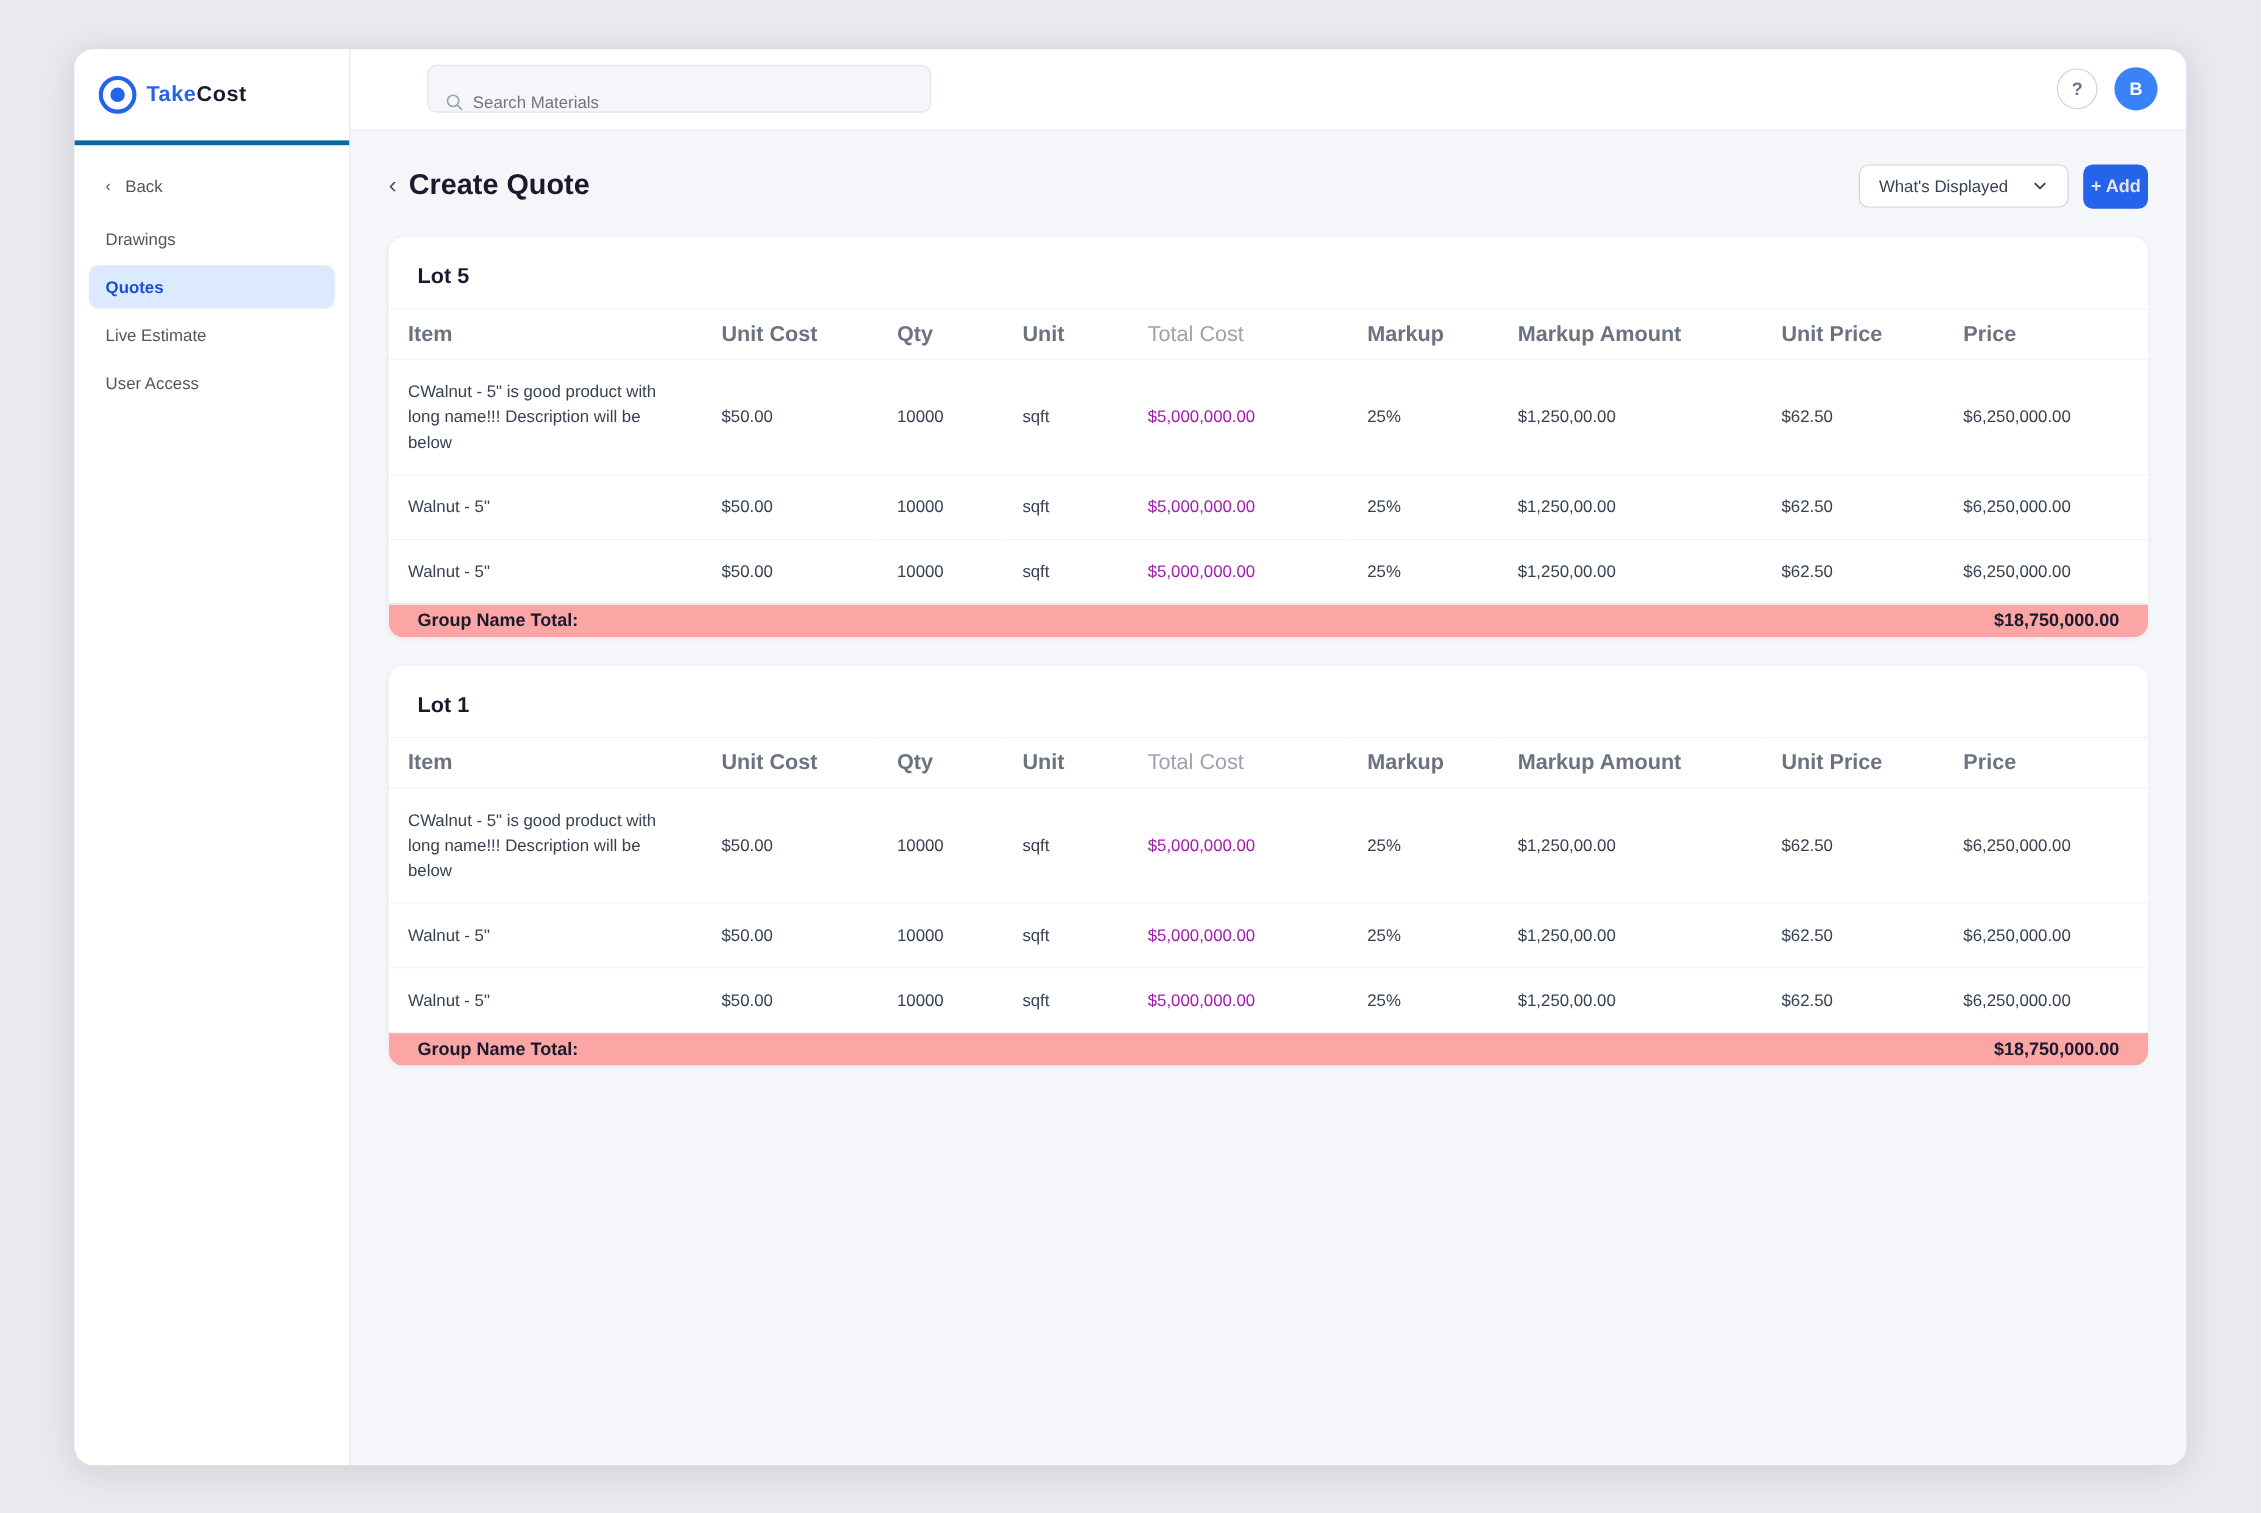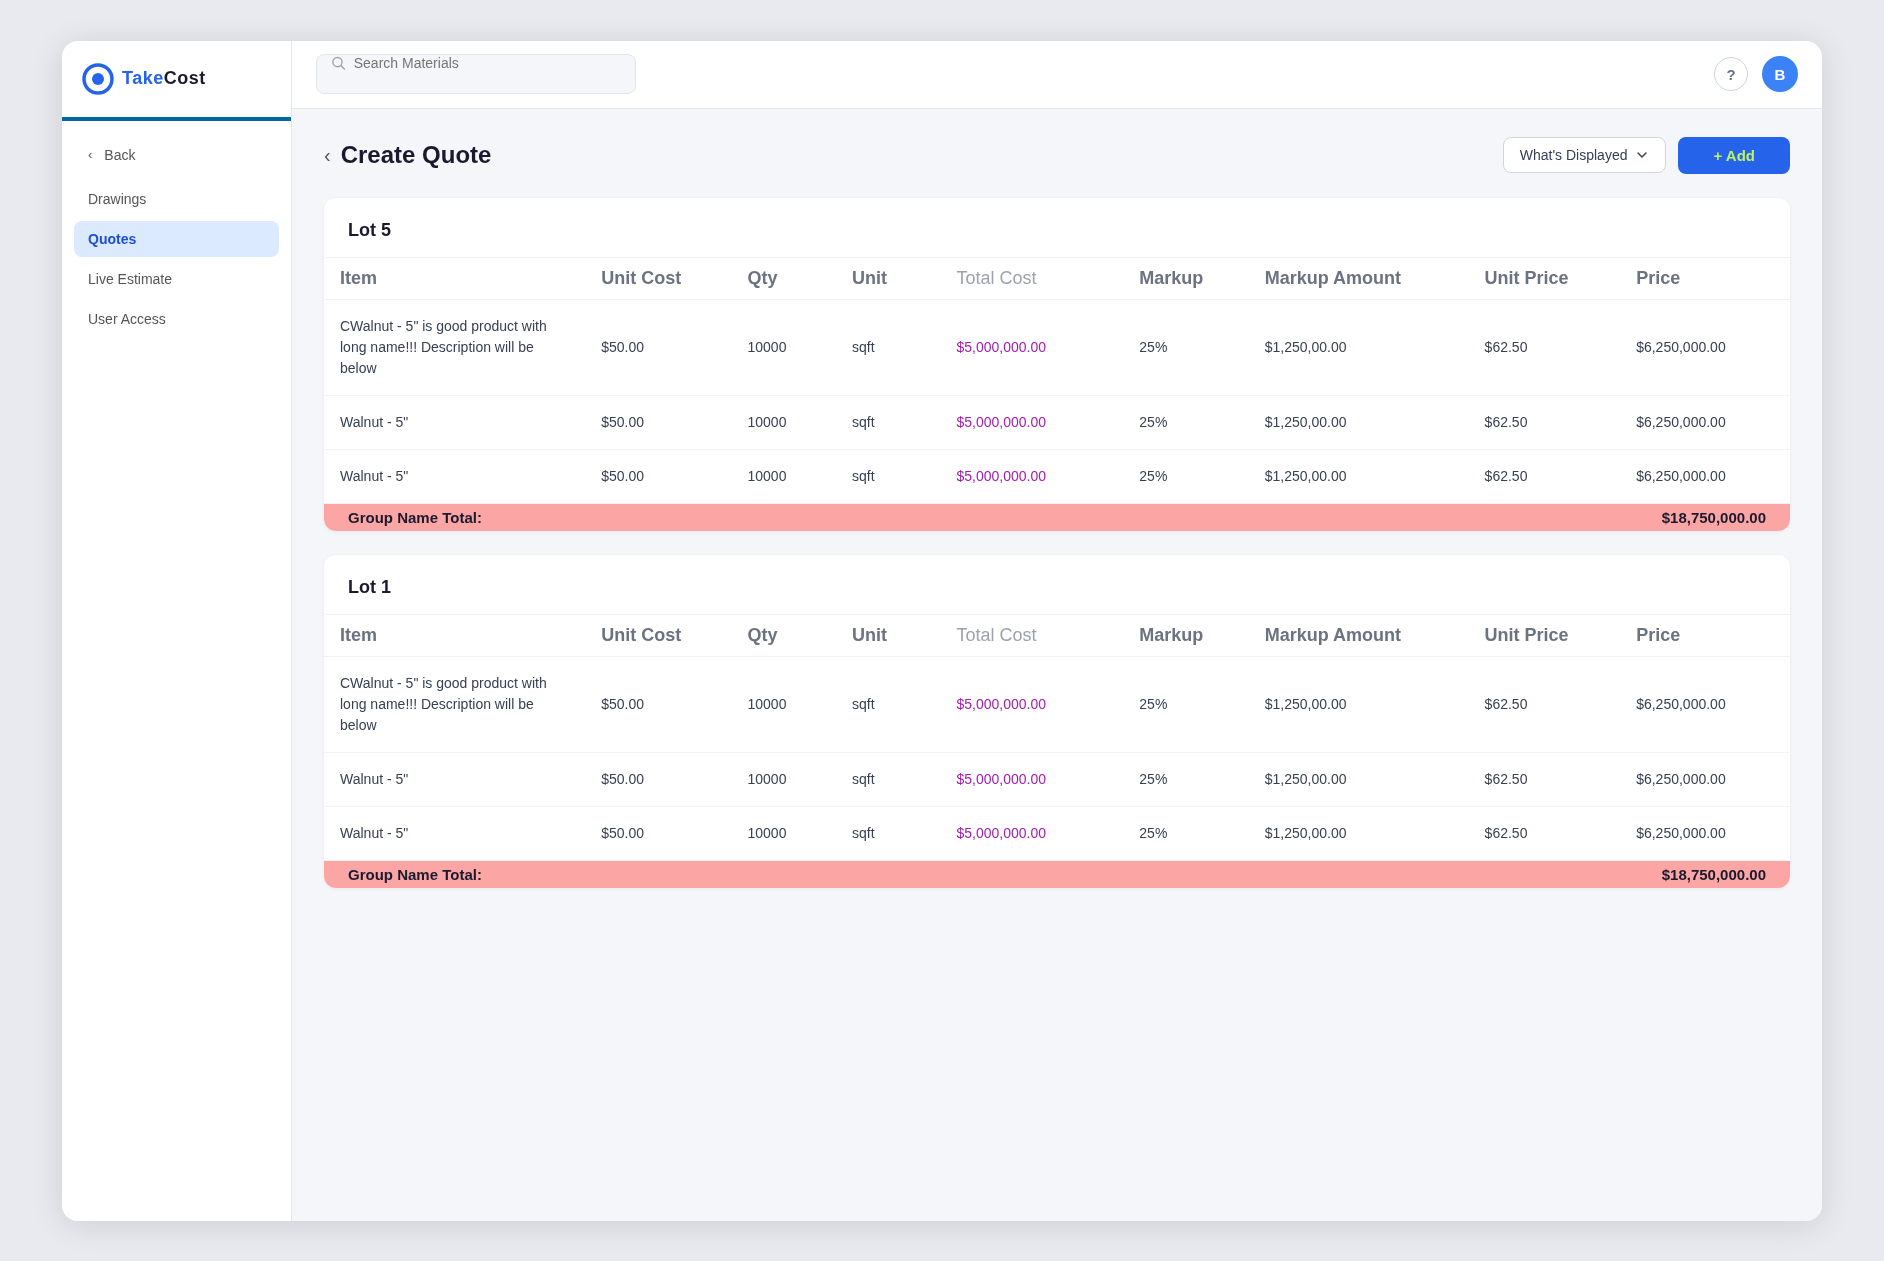--- a/index.html
+++ b/index.html
@@ -94,30 +94,31 @@
       height: 68px;
       background: #fff;
       border-bottom: 1px solid #e5e7eb;
       display: flex;
       align-items: center;
       padding: 0 24px;
       gap: 16px;
     }
     .search-box {
       display: flex;
-      align-items: flex-start;
+      align-items: flex-end;
       background: #f4f6f9;
       border: 1px solid #e2e6ea;
       border-radius: 8px;
       padding: 0 14px;
       height: 40px;
-      width: 320px;
+      width: 420px;
       gap: 8px;
       color: #999;
       font-size: 14px;
+      margin-left: 40px;
     }
     .search-box input {
       border: none;
       background: transparent;
       outline: none;
       font-size: 14px;
       color: #555;
       width: 100%;
     }
     .topbar-right {
@@ -183,39 +184,39 @@
       color: #1a1a2e;
     }
     .header-actions {
       display: flex;
       align-items: center;
       gap: 12px;
     }
     .whats-displayed-btn {
       display: flex;
       align-items: center;
-      gap: 8px;
+      gap: 20px;
       background: #fff;
       border: 1.5px solid #d1d5db;
       border-radius: 8px;
       padding: 9px 16px;
       font-size: 14px;
       color: #374151;
       cursor: pointer;
       font-weight: 500;
     }
     .add-btn {
       display: flex;
       align-items: center;
       gap: 6px;
       background: #2563eb;
-      color: #bef264;
+      color: #e5e5e5;
       border: none;
       border-radius: 8px;
-      padding: 10px 35px;
+      padding: 10px 6px;
       font-size: 15px;
       font-weight: 600;
       cursor: pointer;
     }
     
     .lot-section {
       background: #fff;
       border-radius: 12px;
       margin-bottom: 24px;
       overflow: hidden;

